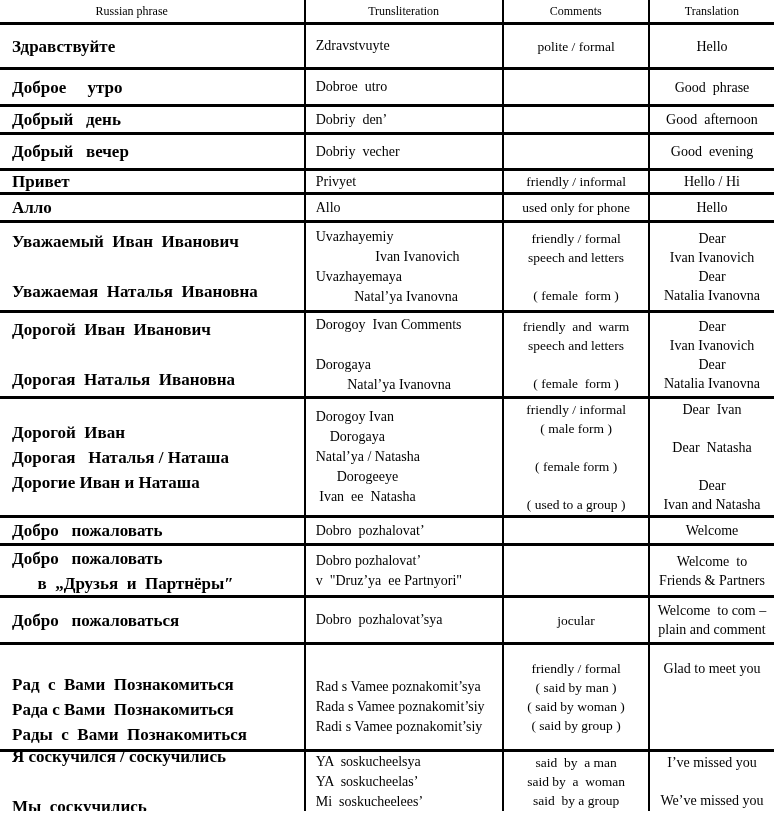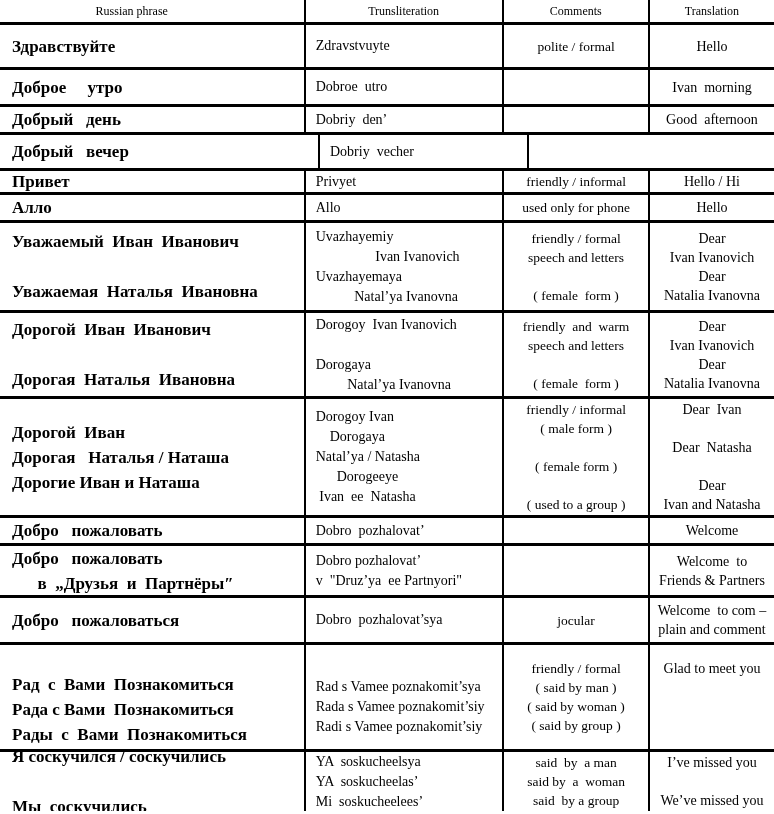--- a/index.html
+++ b/index.html
@@ -70,21 +70,21 @@
       </div>
       <div class="row" style="height: 37px;">
         <div class="cell c0">
           <div class="line">Доброе     утро</div>
         </div>
         <div class="cell c1">
           <div class="line">Dobroe  utro</div>
         </div>
         <div class="cell c2"></div>
         <div class="cell c3">
-          <div class="line">Ivan  morning</div>
+          <div class="line">Good  phrase</div>
         </div>
       </div>
       <div class="row" style="height: 28px;">
         <div class="cell c0">
           <div class="line">Добрый   день</div>
         </div>
         <div class="cell c1">
           <div class="line">Dobriy  den’</div>
         </div>
         <div class="cell c2"></div>
@@ -93,20 +93,23 @@
         </div>
       </div>
       <div class="row" style="height: 36px;">
         <div class="cell c0">
           <div class="line">Добрый   вечер</div>
         </div>
         <div class="cell c1">
           <div class="line">Dobriy  vecher</div>
         </div>
         <div class="cell c2"></div>
+        <div class="cell c3">
+          <div class="line">Good  evening</div>
+        </div>
       </div>
       <div class="row" style="height: 24px;">
         <div class="cell c0">
           <div class="line">Привет</div>
         </div>
         <div class="cell c1">
           <div class="line">Privyet</div>
         </div>
         <div class="cell c2">
           <div class="line">friendly / informal</div>
@@ -154,21 +157,21 @@
           <div class="line">Natalia Ivanovna</div>
         </div>
       </div>
       <div class="row" style="height: 86px;">
         <div class="cell c0">
           <div class="line">Дорогой  Иван  Иванович</div>
           <div class="line">&nbsp;</div>
           <div class="line">Дорогая  Наталья  Ивановна</div>
         </div>
         <div class="cell c1">
-          <div class="line">Dorogoy  Ivan Ivanovich</div>
+          <div class="line">Dorogoy  Ivan Comments</div>
           <div class="line">&nbsp;</div>
           <div class="line">Dorogaya</div>
           <div class="line">         Natal’ya Ivanovna</div>
         </div>
         <div class="cell c2">
           <div class="line">friendly  and  warm</div>
           <div class="line">speech and letters</div>
           <div class="line">&nbsp;</div>
           <div class="line">( female  form )</div>
         </div>

